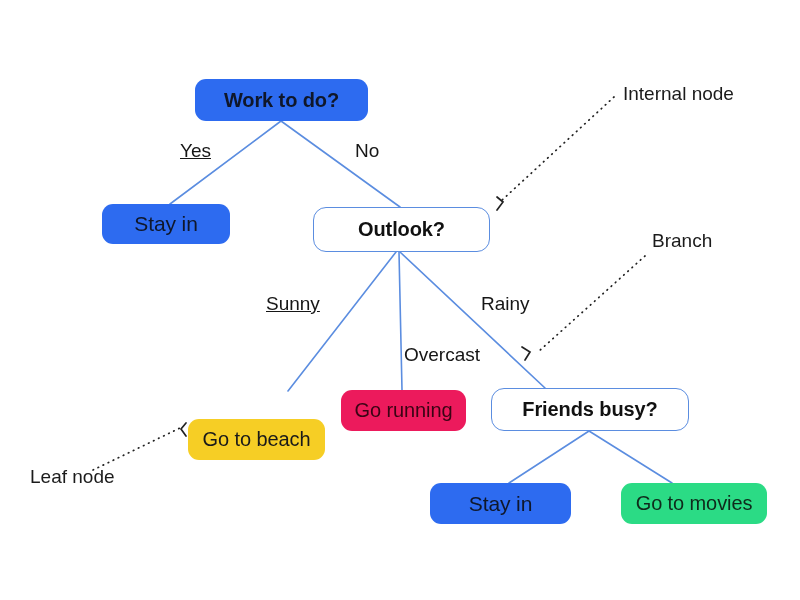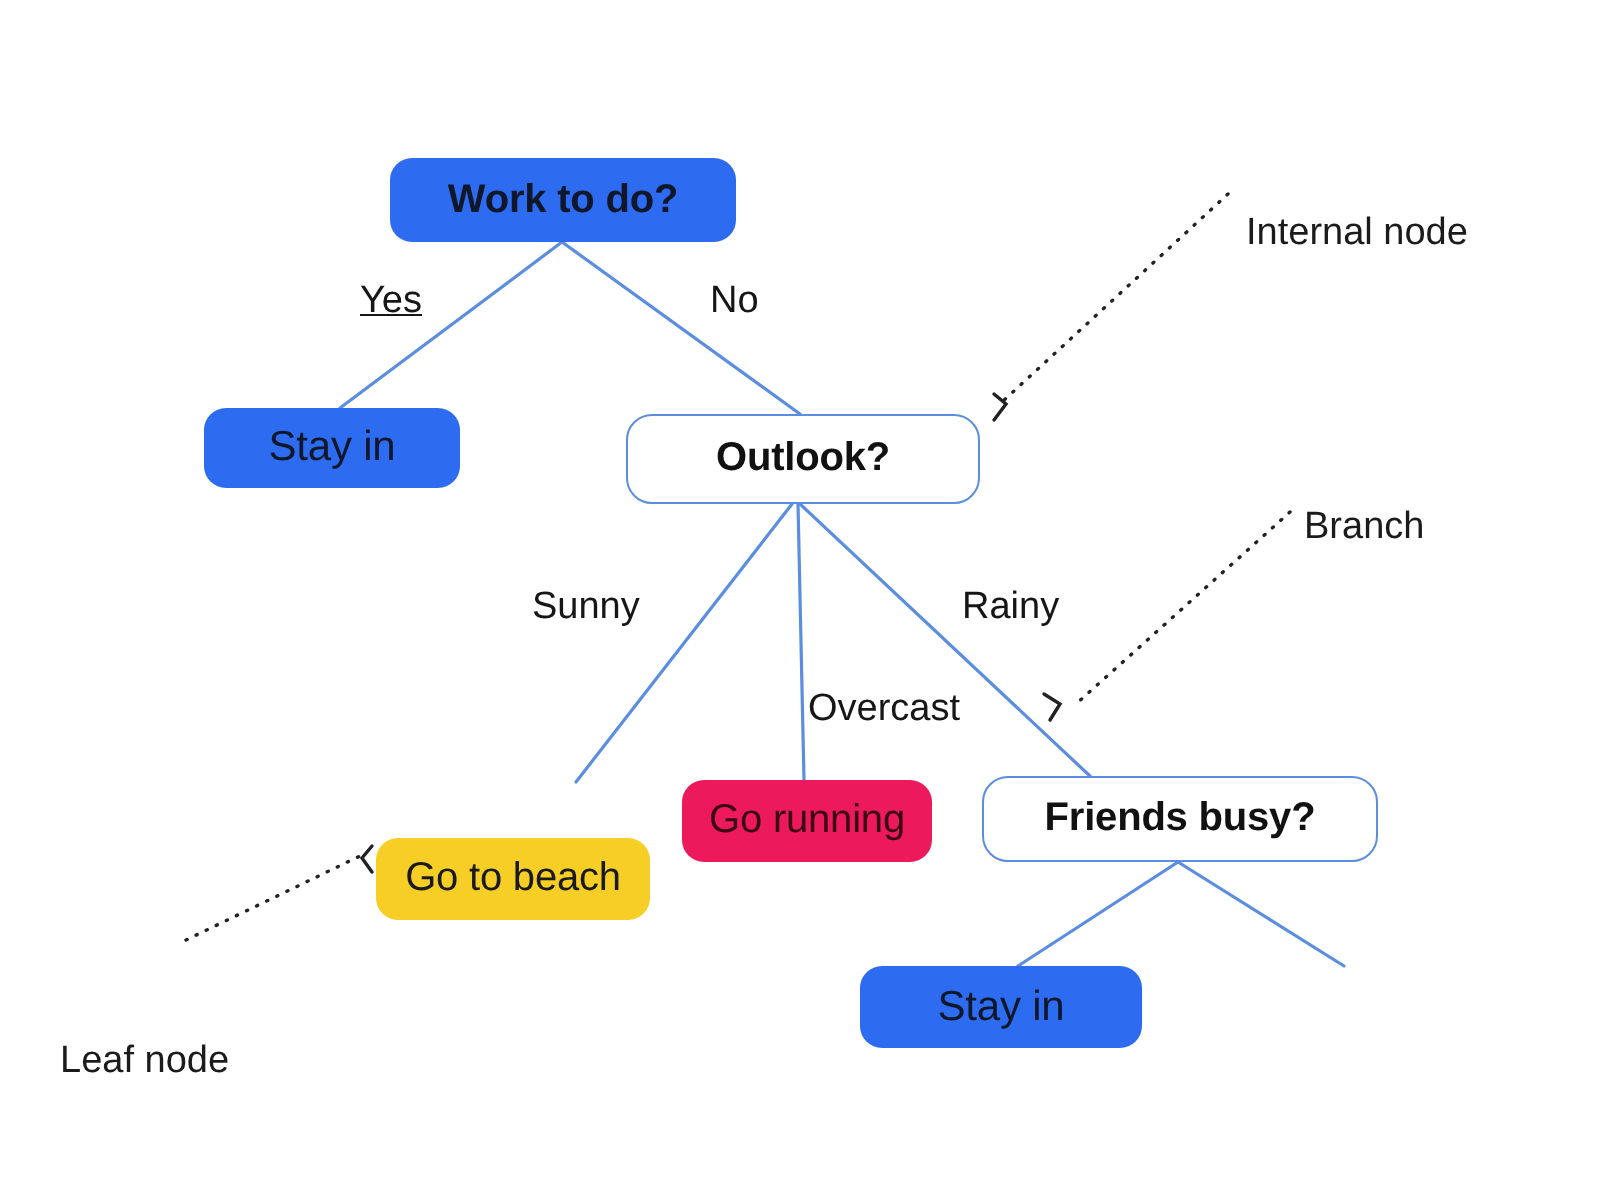--- a/index.html
+++ b/index.html
@@ -76,21 +76,20 @@
     z-index: 4;
   }
 
   
   .annotation {
     position: absolute;
     color: #1b1b1b;
     font-size: 19px;
     white-space: nowrap;
     z-index: 4;
-    margin-top: 23px;
   }
 </style>
 </head>
 <body>
 
 <div id="canvas">
 
   <svg id="edges" viewBox="0 0 800 600" xmlns="http://www.w3.org/2000/svg">
 
     <g stroke="#5B8DE0" stroke-width="1.6" fill="none" stroke-linecap="round">
@@ -143,30 +142,33 @@
   </div>
 
   <div class="node fill-white bold" style="left:491px; top:388px; width:198px; height:43px; font-size:20px;">
     <span>Friends busy?</span>
   </div>
 
   <div class="node fill-blue" style="left:430px; top:483px; width:141px; height:41px; font-size:21px;">
     <span>Stay in</span>
   </div>
 
+  <div class="node fill-green" style="left:621px; top:483px; width:146px; height:41px; font-size:20px;">
+    <span>Go to movies</span>
+  </div>
 
   <div class="edge-label" style="left:180px; top:140px;text-decoration:underline;">Yes</div>
 
   <div class="edge-label" style="left:355px; top:140px;">No</div>
 
-  <div class="edge-label" style="left:266px; top:293px;">Sunny</div>
+  <div class="edge-label" style="left:266px; top:293px;text-decoration:underline;">Sunny</div>
 
   <div class="edge-label" style="left:404px; top:344px;">Overcast</div>
 
   <div class="edge-label" style="left:481px; top:293px;">Rainy</div>
 
   <div class="annotation" style="left:623px; top:83px;">Internal node</div>
 
   <div class="annotation" style="left:652px; top:230px;text-align:center;">Branch</div>
 
-  <div class="annotation" style="left:30px; top:497px;">Leaf node</div>
+  <div class="annotation" style="left:30px; top:466px;">Leaf node</div>
 
 </div>
 
 </body></html>

